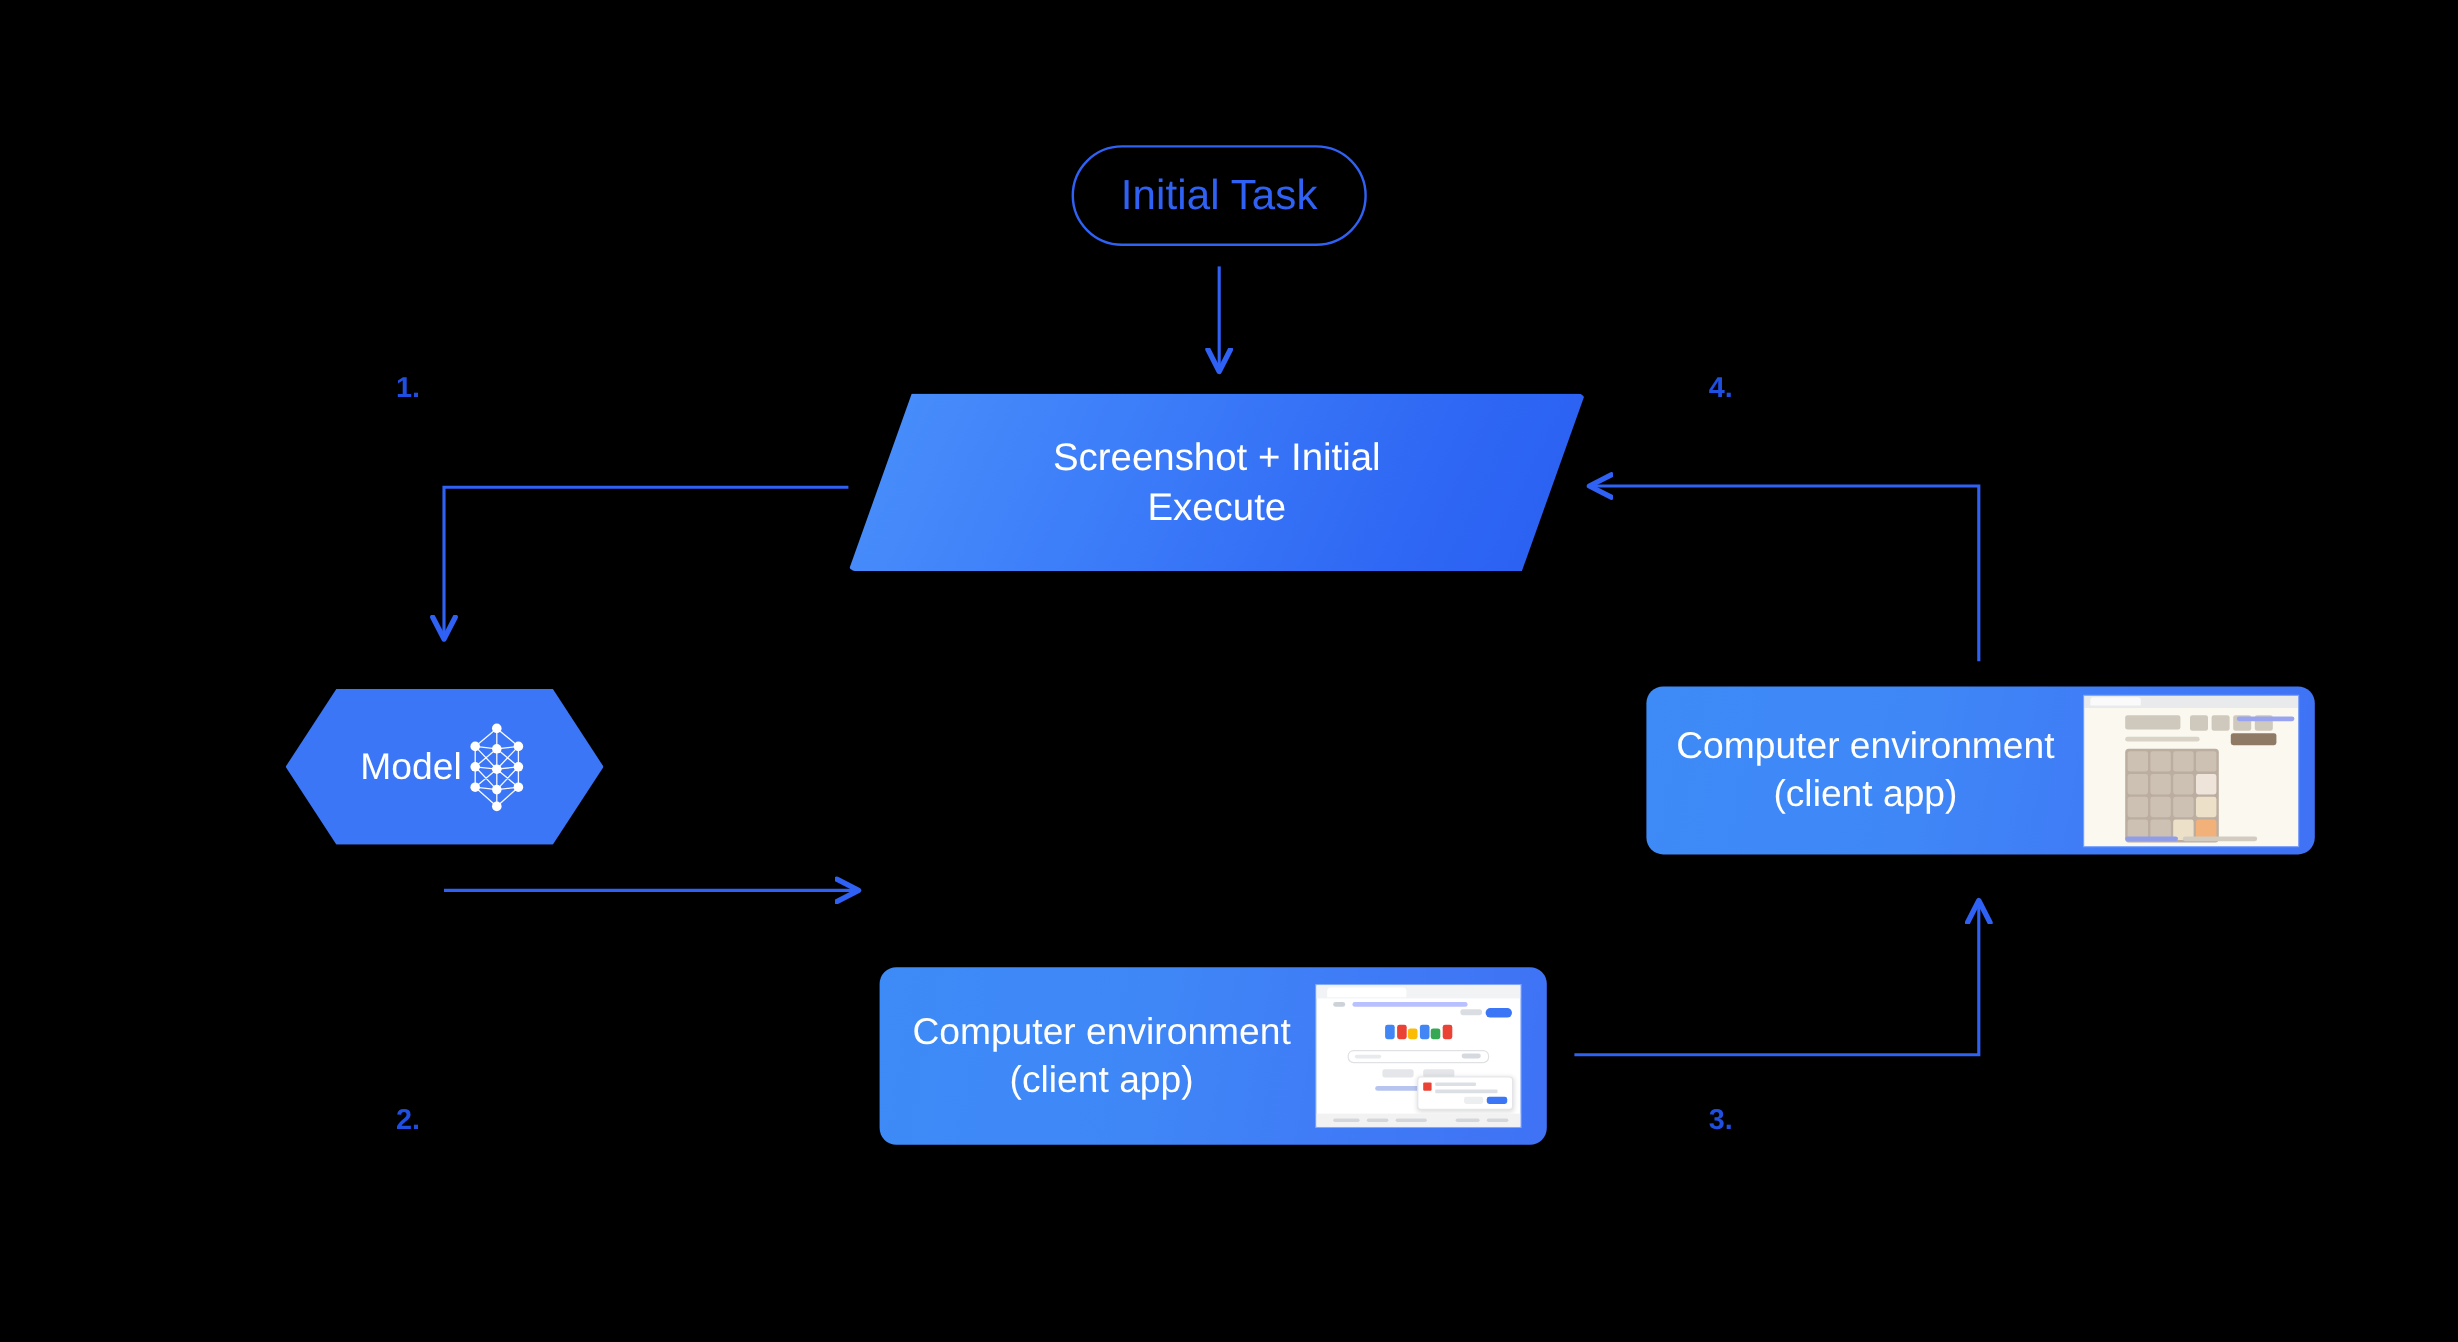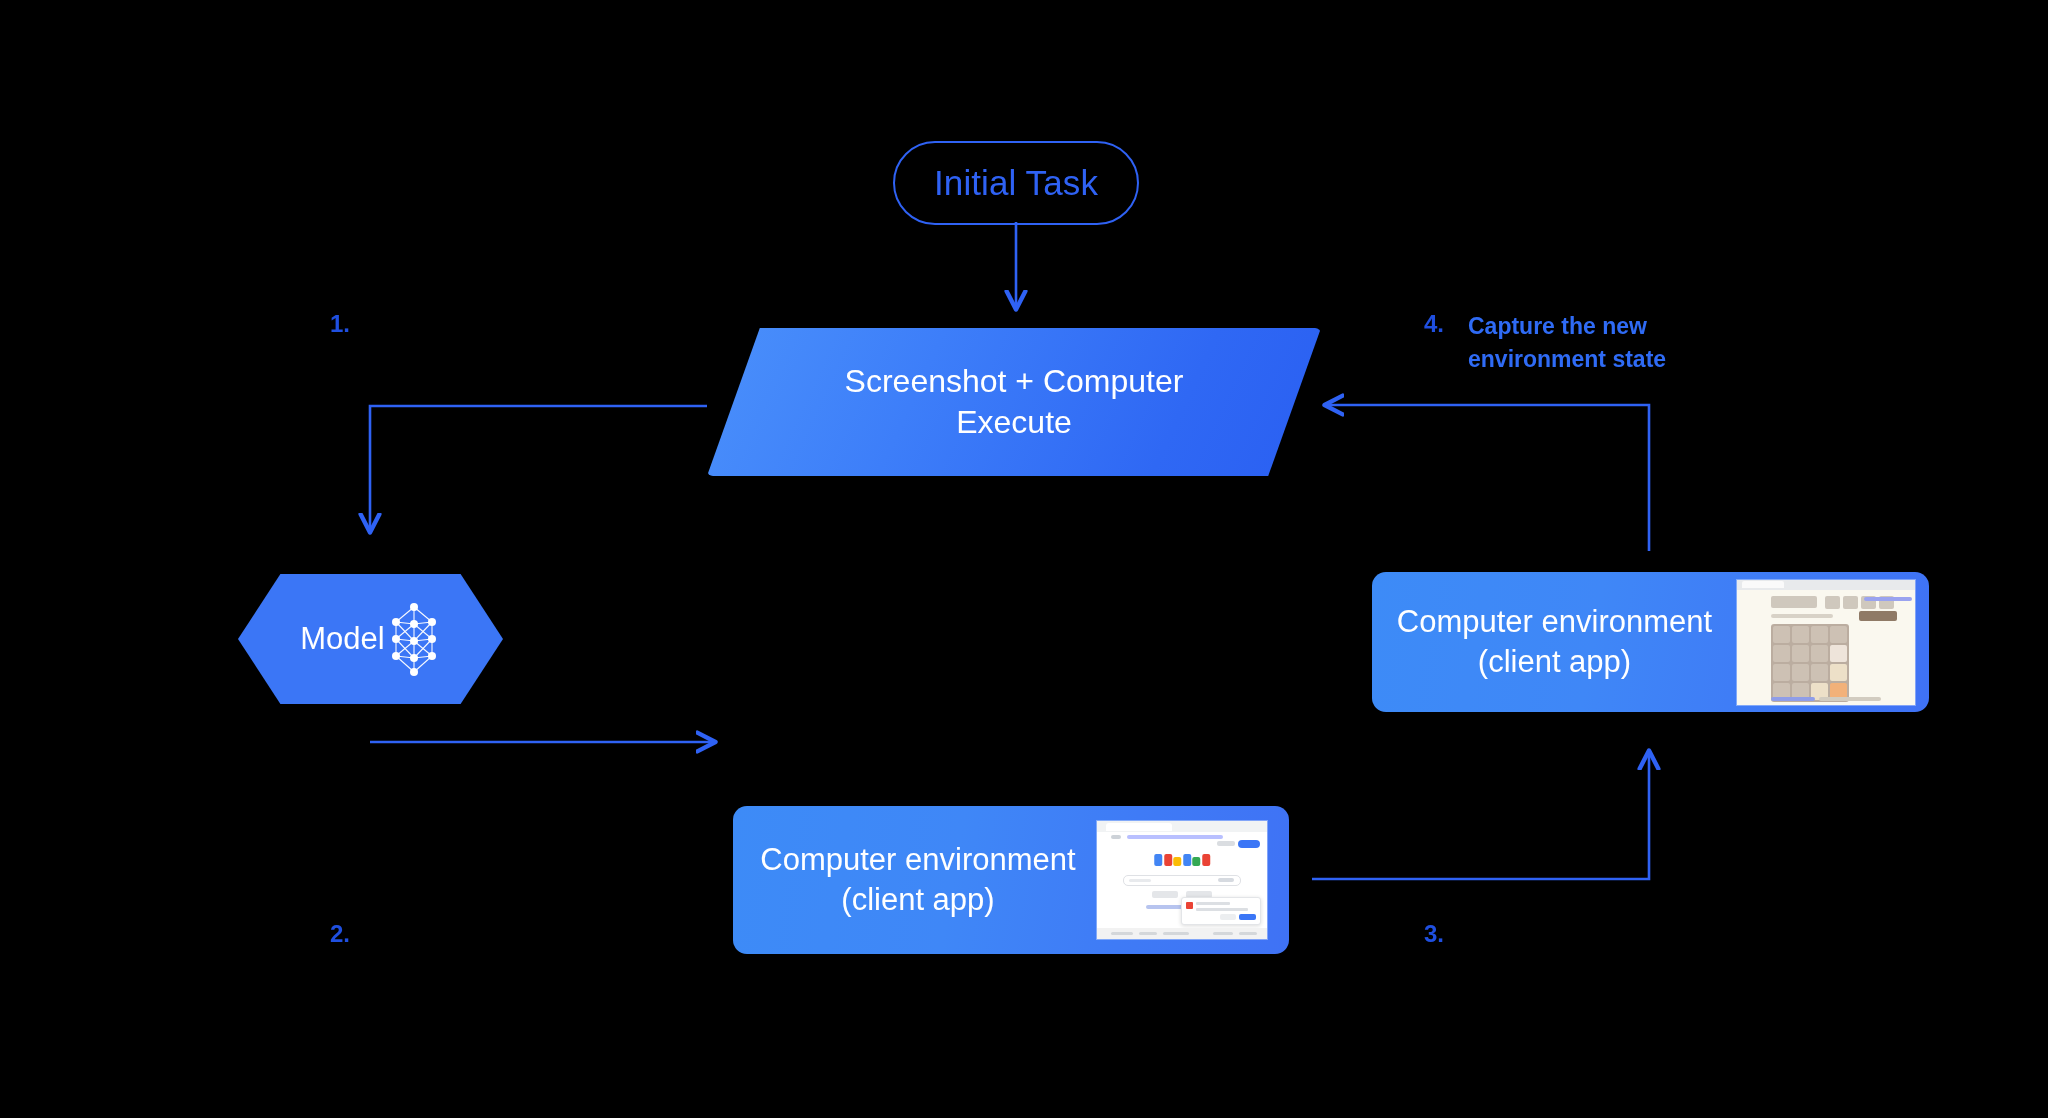--- a/index.html
+++ b/index.html
@@ -7,21 +7,20 @@
        font-family:"Liberation Sans","DejaVu Sans",sans-serif;}
   #stage{position:absolute;left:0;top:0;width:2048px;height:1118px;}
   .abs{position:absolute;}
 
   
   #initial-task{
     left:893px;top:121px;width:246px;height:84px;
     border:2.5px solid #2f62f4;border-radius:42px;
     display:flex;align-items:center;justify-content:center;
     box-sizing:border-box;
-    margin-top:20px;
   }
   #initial-task .txt{
     color:#2f62f4;font-size:35px;letter-spacing:.1px;white-space:nowrap;
   }
 
   
   #screenshot-node{
     left:707px;top:328px;width:614px;height:148px;
   }
   #screenshot-node .shape{
@@ -153,21 +152,21 @@
     <path d="M1649,551 L1649,405 L1325,405" fill="none" stroke="#2f62f4" stroke-width="2.6" marker-end="url(#ah)"></path>
   </svg>
 
   <div id="initial-task" class="abs">
     <div class="txt">Initial Task</div>
   </div>
 
   <div id="screenshot-node" class="abs">
     <div class="shape"></div>
     <div class="label">
-      <div>Screenshot + Computer</div>
+      <div>Screenshot + Initial</div>
       <div>Execute</div>
     </div>
   </div>
 
   <div id="model-node" class="abs">
     <div class="shape"></div>
     <div class="inner">
       <div class="txt">Model</div>
       <svg width="54" height="78" viewBox="0 0 54 78">
         <g stroke="#ffffff" stroke-width="1.1" fill="none" opacity="0.95">
@@ -293,17 +292,15 @@
     <div class="num">1.</div>
   </div>
   <div class="step" id="step-2">
     <div class="num">2.</div>
   </div>
   <div class="step" id="step-3">
     <div class="num">3.</div>
   </div>
   <div class="step" id="step-4">
     <div class="num">4.</div>
-    <div class="txt">Capture the new
-environment state</div>
   </div>
 
 </div>
 
 </body></html>

